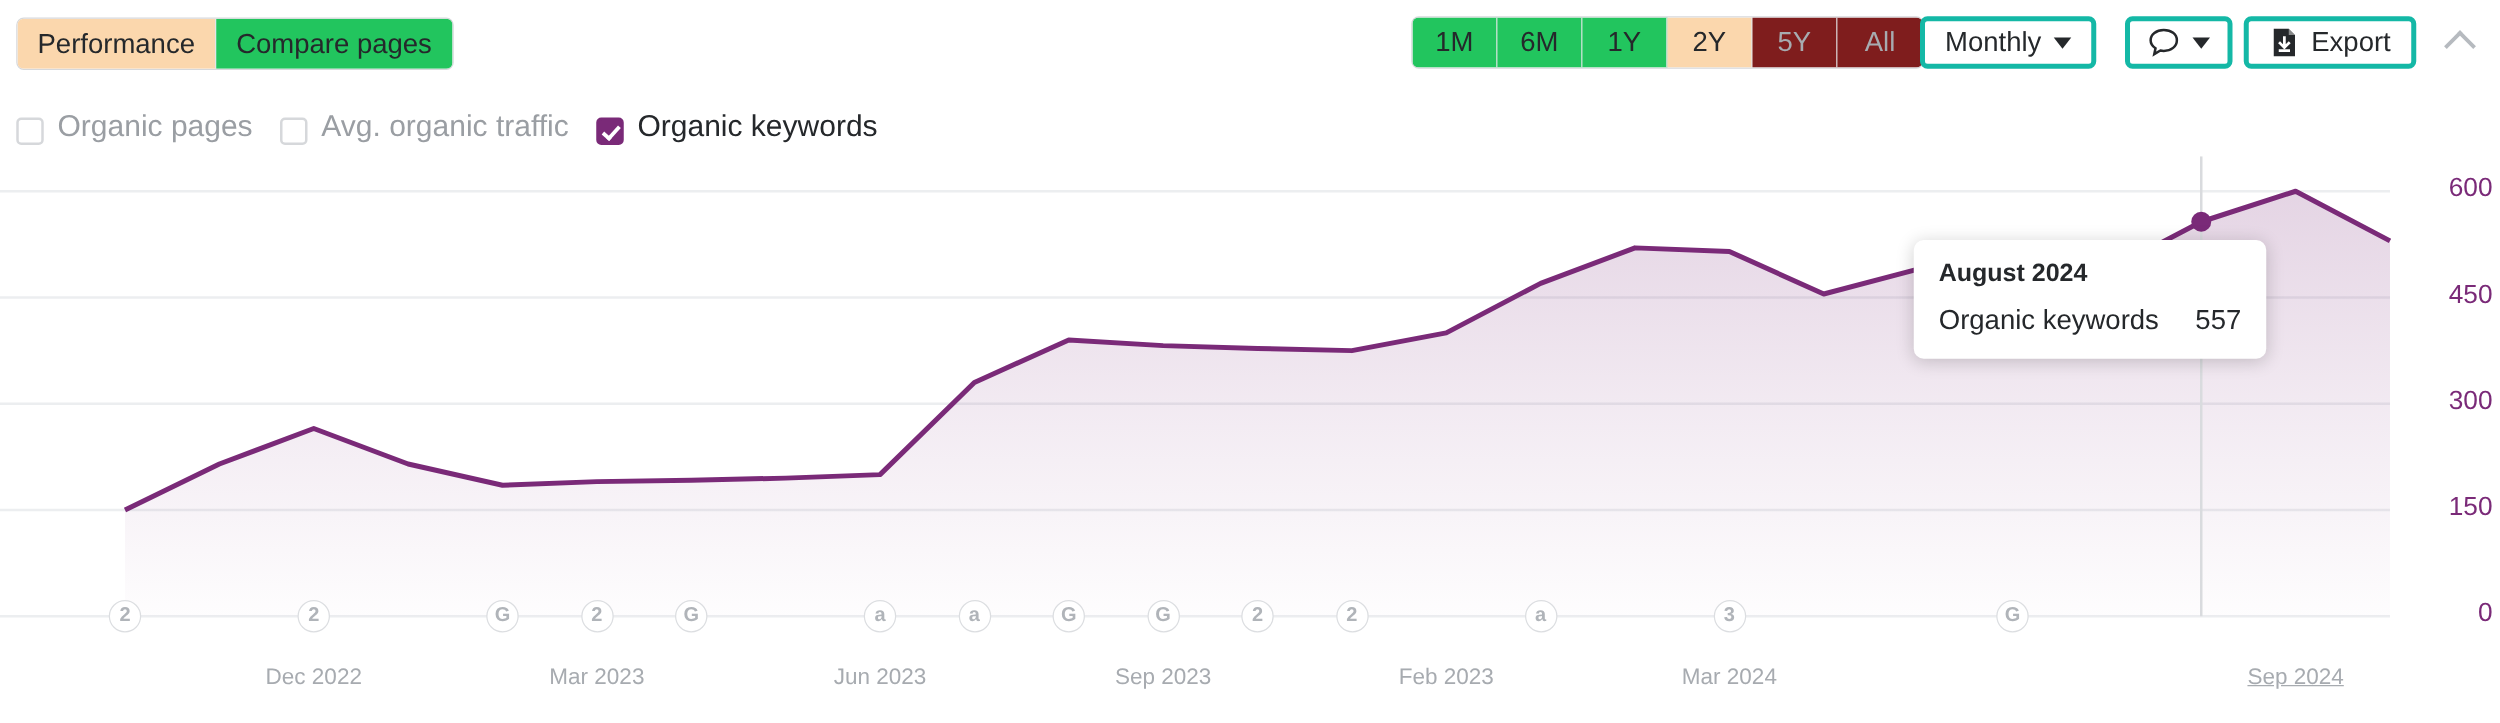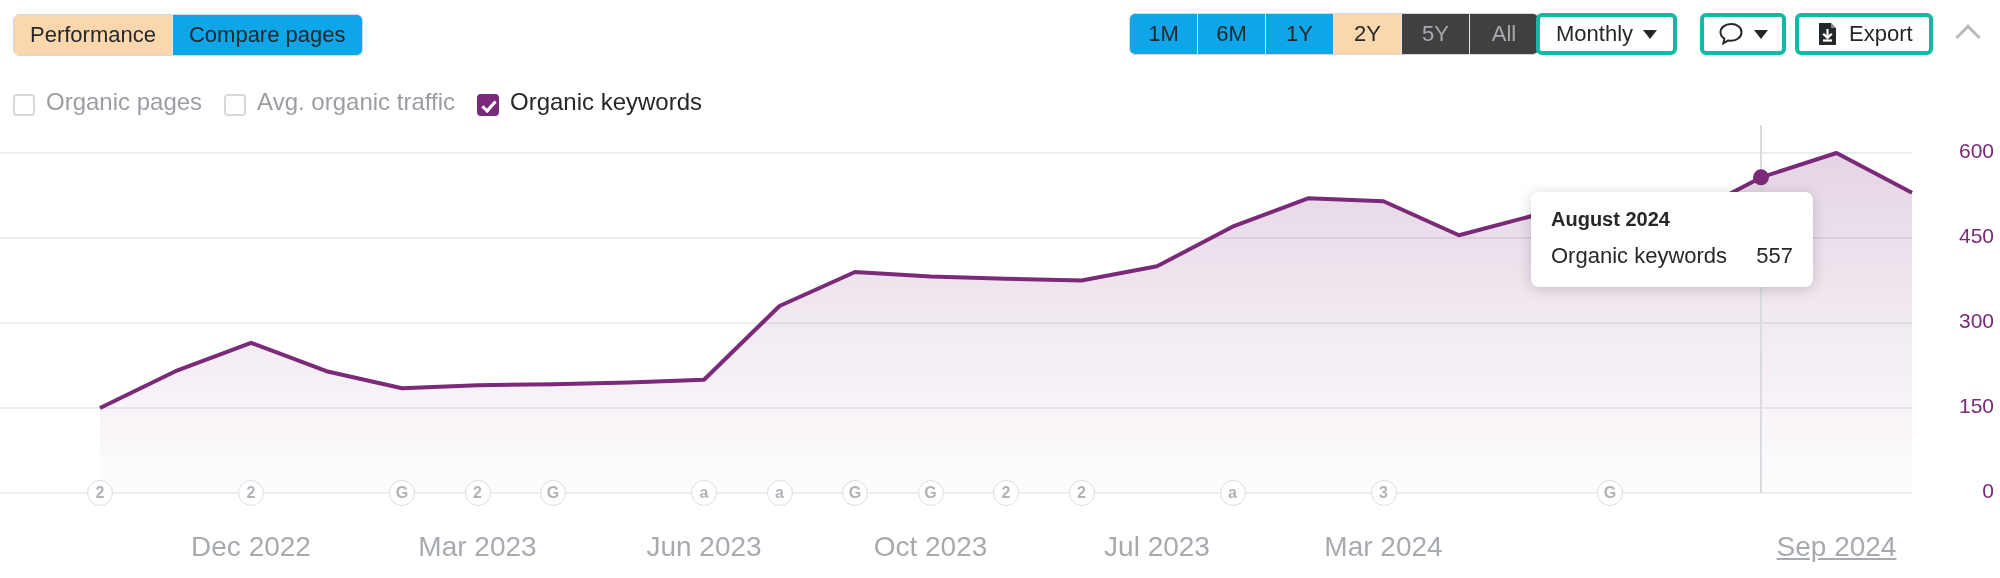--- a/index.html
+++ b/index.html
@@ -33,30 +33,30 @@
     height: 42px;
     box-sizing: border-box;
   }
   .seg-btn {
     display: flex;
     align-items: center;
     justify-content: center;
     padding: 0 18px;
     font-size: 21px;
     color: #25282b;
-    background: #0ea5e9;
+    background: #22c55e;
     border-right: 1px solid #e3e5e8;
     cursor: pointer;
     white-space: nowrap;
     box-sizing: border-box;
     height: 100%;
   }
   .seg-btn:last-child { border-right: none; }
   .seg-btn.active { background: #fbd7ad; }
-  .seg-btn.disabled { background: #404040; color: #a7abb0; cursor: default; }
+  .seg-btn.disabled { background: #7f1d1d; color: #a7abb0; cursor: default; }
 
   .view-tabs {
     position: absolute;
     left: 13px;
     top: 14px;
   }
   .view-tabs .seg-btn { padding: 0 16px; font-size: 22px; }
 
   .range-tabs {
     position: absolute;
@@ -163,21 +163,21 @@
     position: absolute;
     left: 0;
     top: 125px;
     width: 2000px;
     height: 453px;
   }
   .chart-svg { display: block; }
 
   .axis-label-x {
     position: absolute;
-    font-size: 28px;
+    font-size: 18px;
     color: #a7abb0;
     transform: translateX(-50%);
     white-space: nowrap;
   }
   .axis-label-y {
     position: absolute;
     font-size: 21px;
     color: #7a2a78;
     right: 6px;
     text-align: right;
@@ -320,22 +320,22 @@
       <div class="axis-label-y" style="top: 354px;">0</div>
       <div class="axis-label-y" style="top: 269px;">150</div>
       <div class="axis-label-y" style="top: 184px;">300</div>
       <div class="axis-label-y" style="top: 99px;">450</div>
       <div class="axis-label-y" style="top: 14px;">600</div>
     </div>
   <div id="x-labels">
       <div class="axis-label-x" style="left: 251px; top: 406px;">Dec 2022</div>
       <div class="axis-label-x" style="left: 477.5px; top: 406px;">Mar 2023</div>
       <div class="axis-label-x" style="left: 704px; top: 406px;">Jun 2023</div>
-      <div class="axis-label-x" style="left: 930.5px; top: 406px;">Oct 2023</div>
-      <div class="axis-label-x" style="left: 1157px; top: 406px;">Jul 2023</div>
+      <div class="axis-label-x" style="left: 930.5px; top: 406px;">Sep 2023</div>
+      <div class="axis-label-x" style="left: 1157px; top: 406px;">Feb 2023</div>
       <div class="axis-label-x" style="left: 1383.5px; top: 406px;">Mar 2024</div>
       <div class="axis-label-x" style="left: 1610px; top: 406px; margin-top: 44px;">Jun 2024</div>
       <div class="axis-label-x" style="left: 1836.5px; top: 406px; text-decoration: underline;">Sep 2024</div>
     </div>
   <div id="markers">
       <div class="marker" style="left: 100px; top: 368px;">2</div>
       <div class="marker" style="left: 251px; top: 368px;">2</div>
       <div class="marker" style="left: 402px; top: 368px;">G</div>
       <div class="marker" style="left: 477.5px; top: 368px;">2</div>
       <div class="marker" style="left: 553px; top: 368px;">G</div>

